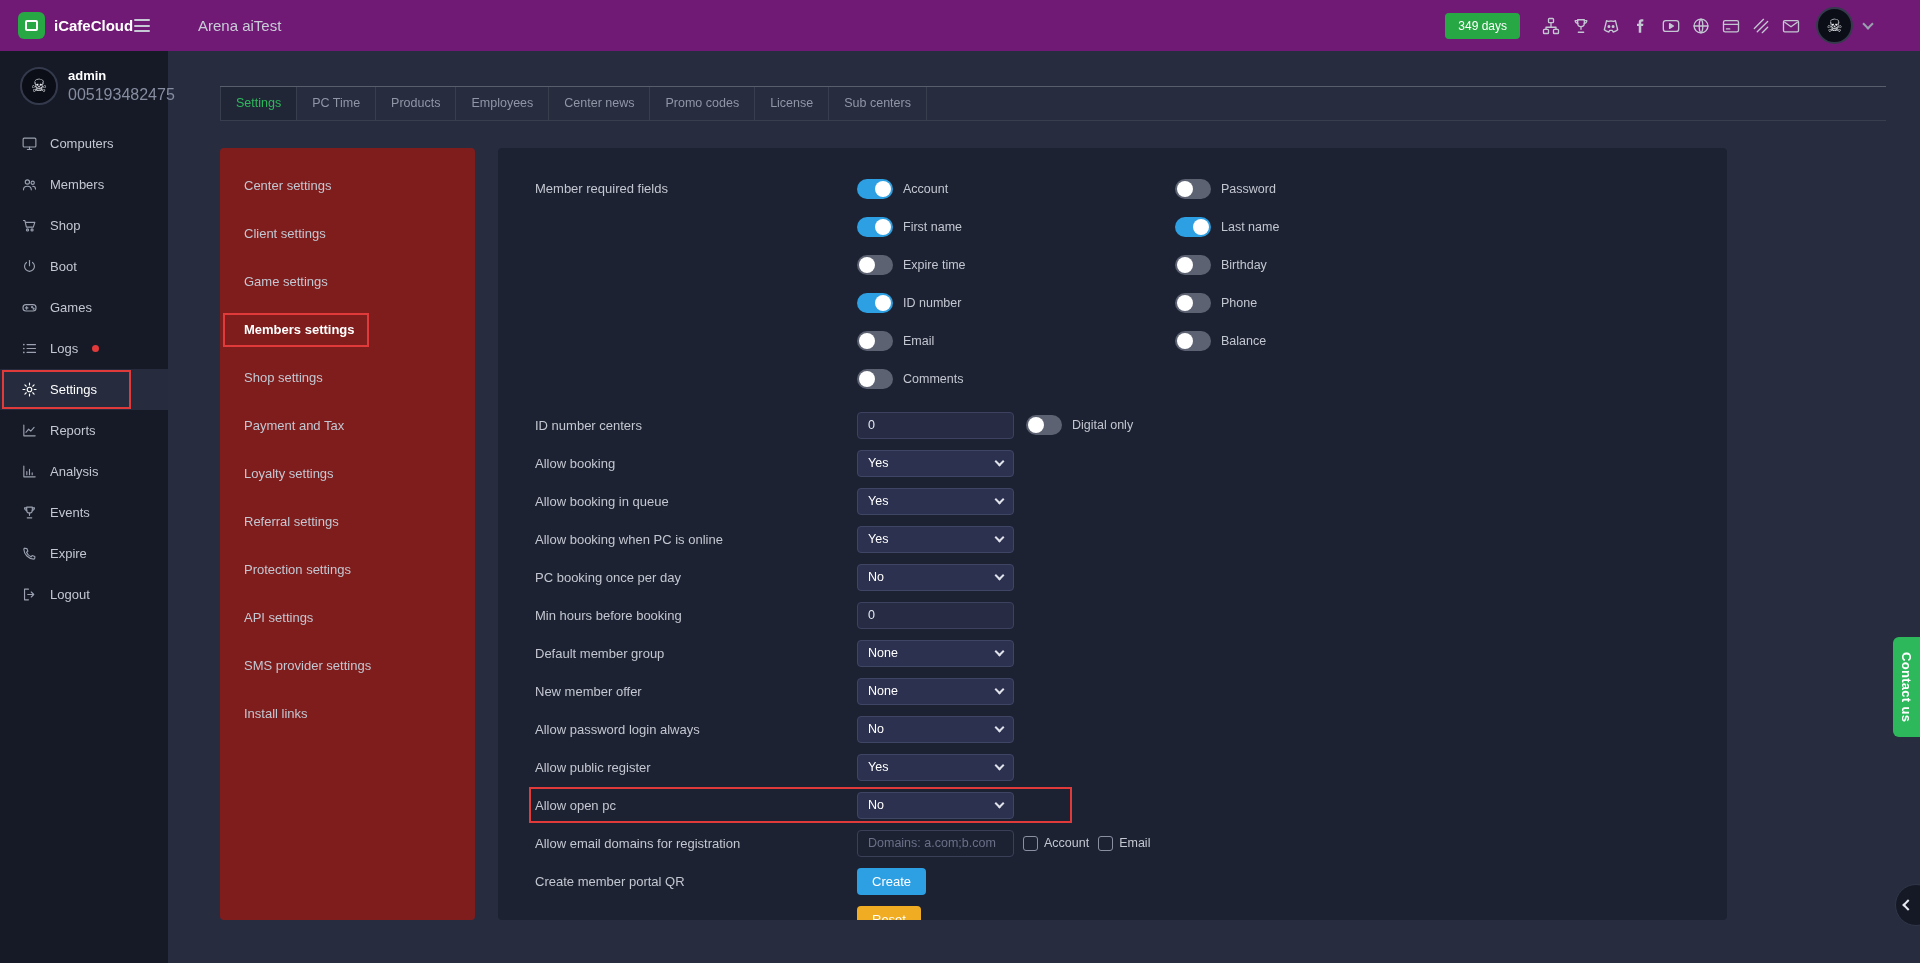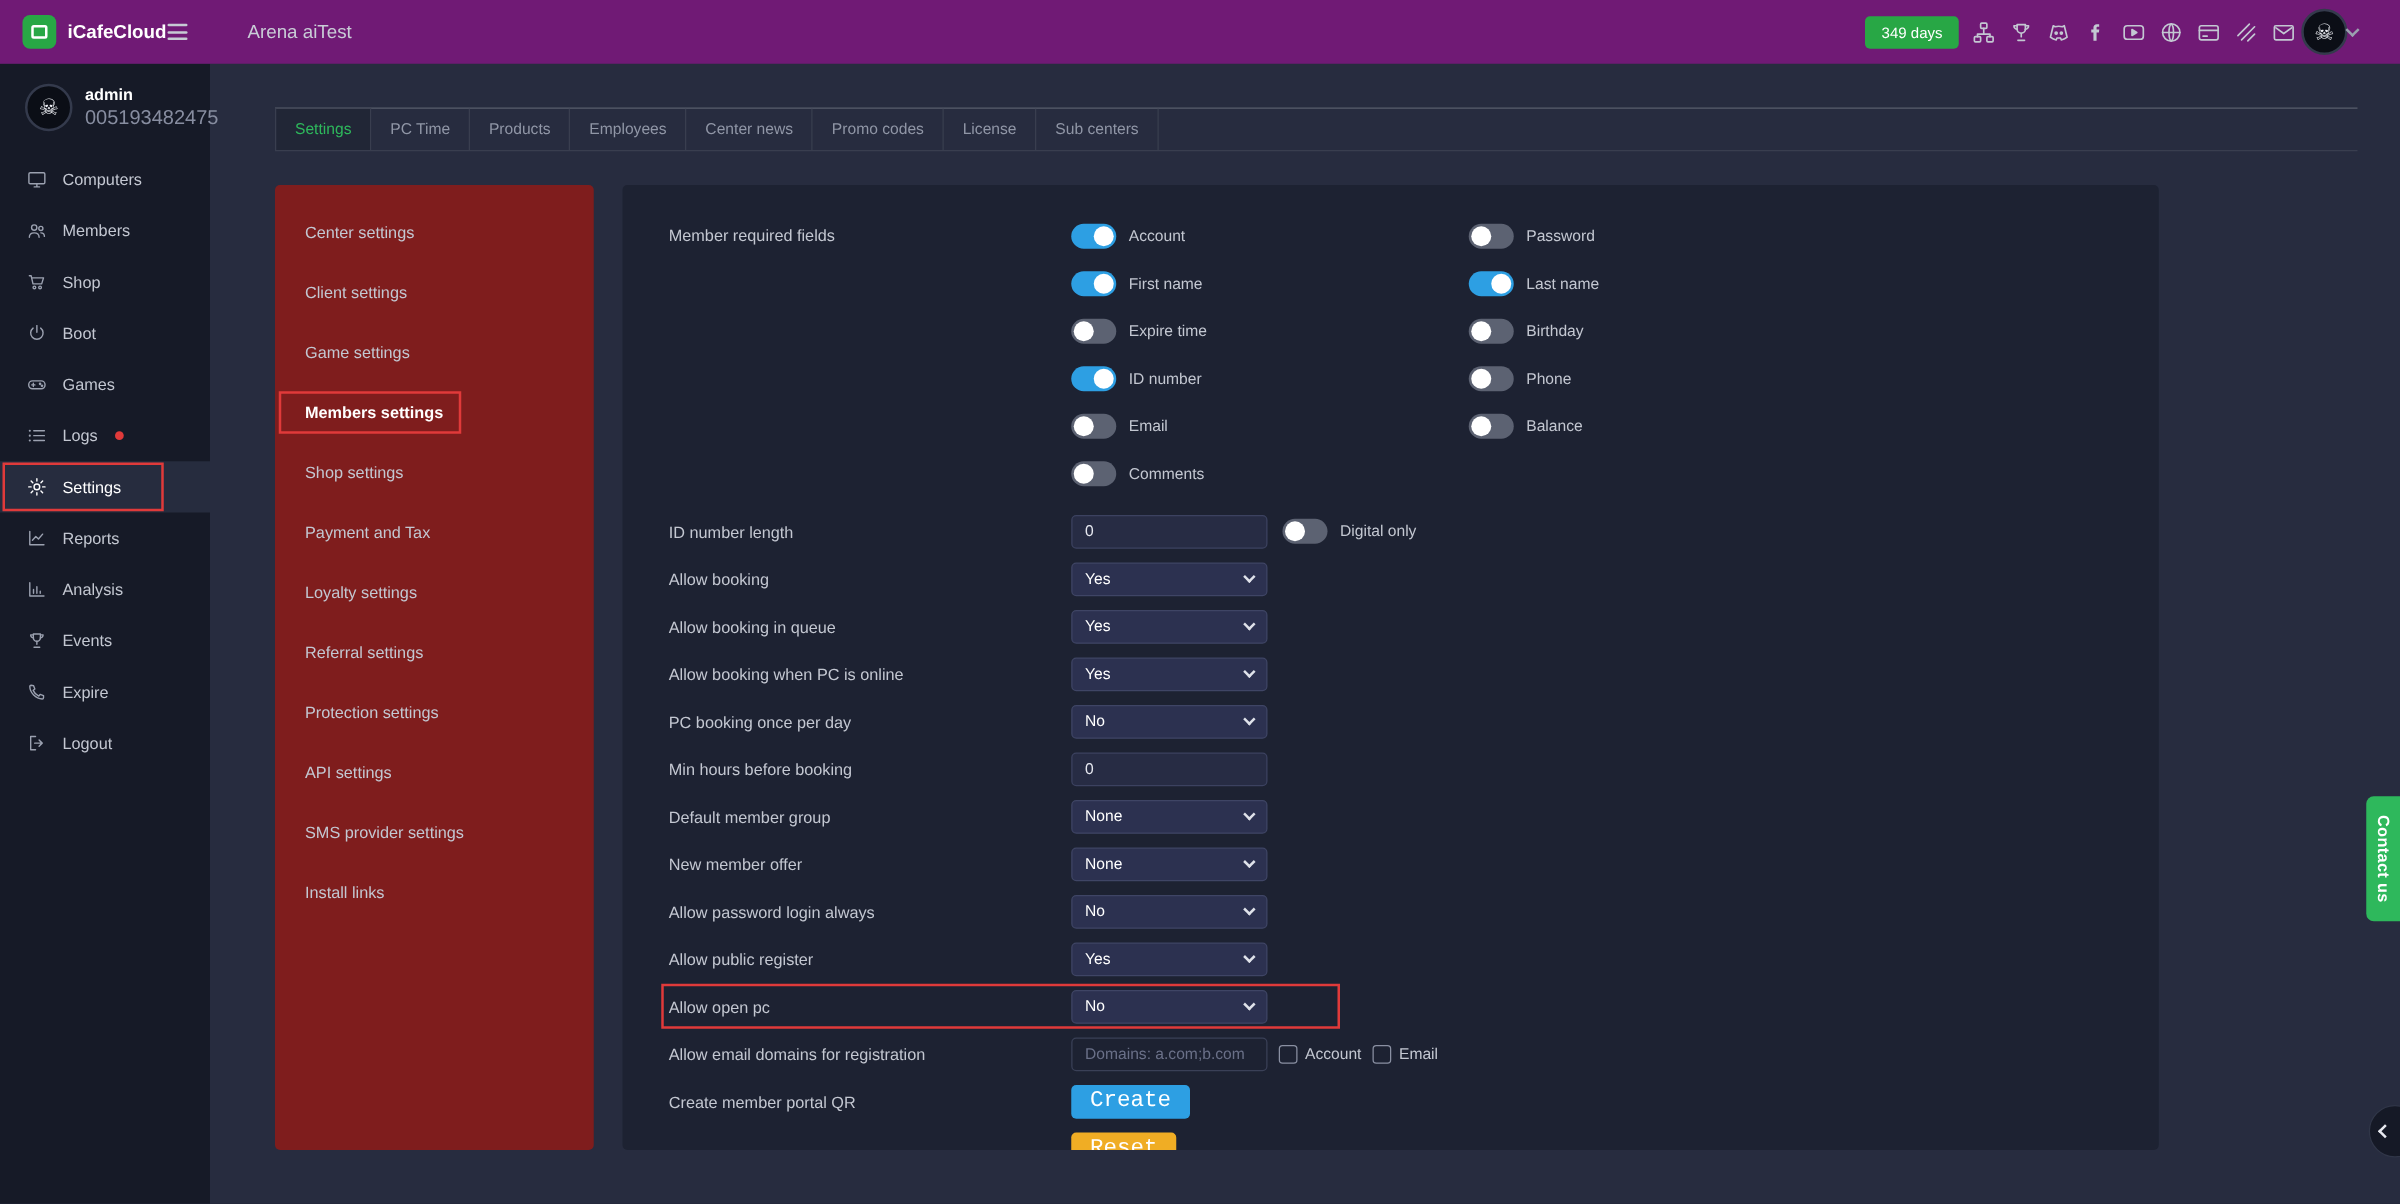--- a/index.html
+++ b/index.html
@@ -11,21 +11,21 @@
 
   
   .topbar { position:absolute; top:0; left:0; right:0; height:51px; background:#701a75; display:flex; align-items:center; z-index:10; }
   .brand { display:flex; align-items:center; gap:9px; padding-left:18px; width:118px; flex:none; cursor:pointer; }
   .logo-mark { width:27px; height:27px; background:#28a745; border-radius:6px; display:flex; align-items:center; justify-content:center; flex:none; }
   .logo-inner { width:13px; height:11px; border:2px solid #fff; border-radius:2px; }
   .brand-text { color:#fff; font-weight:bold; font-size:15px; white-space:nowrap; }
   .hamburger { margin-left:10px; display:flex; flex-direction:column; gap:3.5px; cursor:pointer; padding:6px; }
   .hamburger span { width:16px; height:2px; background:#c6cad4; border-radius:1px; }
   .page-title { margin-left:42px; color:#c9cdd7; font-size:15px; }
-  .topbar-right { margin-left:auto; display:flex; align-items:center; padding-right:34px; }
+  .topbar-right { margin-left:auto; display:flex; align-items:center; gap:11px; padding-right:48px; }
   .days-badge { background:#28a745; color:#fff; font-size:12px; padding:6px 13px; border-radius:4px; cursor:pointer; white-space:nowrap; }
   .tb-icons { display:flex; align-items:center; gap:10px; margin-left:10px; color:#c3c7d2; }
   .tb-icon { width:20px; height:20px; cursor:pointer; }
   .tb-icon svg { width:20px; height:20px; display:block; }
   .avatar { width:37px; height:37px; border-radius:50%; background:#0b0e16; border:2px solid #343a4c; color:#eef0f5; display:flex; align-items:center; justify-content:center; font-size:18px; cursor:pointer; margin-left:4px; flex:none; }
   .chev-down { width:8px; height:8px; border-right:2px solid #9aa0af; border-bottom:2px solid #9aa0af; transform:rotate(45deg); margin-top:-4px; cursor:pointer; }
 
   
   .sidebar { position:absolute; top:51px; left:0; bottom:0; width:168px; background:#161a27; z-index:9; }
   .user-block { display:flex; align-items:center; gap:10px; padding:16px 0 10px 20px; }
@@ -73,21 +73,21 @@
   .frow-ctrl { display:flex; align-items:center; }
   .sel { width:157px; height:27px; background:#2c3150; border:1px solid #3f4565; border-radius:4px; display:flex; align-items:center; justify-content:space-between; padding:0 10px; color:#fff; font-size:12.5px; cursor:pointer; flex:none; }
   .sel .chev { width:7px; height:7px; border-right:2px solid #dfe2ea; border-bottom:2px solid #dfe2ea; transform:rotate(45deg); margin-top:-3px; margin-left:8px; flex:none; }
   .inp { width:157px; height:27px; background:#272c44; border:1px solid #3c4260; border-radius:4px; color:#e6e8f0; font-size:12.5px; padding:0 10px; font-family:inherit; outline:none; flex:none; }
   .inp::placeholder { color:#6a7088; }
   .inp.ghost { background:transparent; border-color:#3a4057; }
   .tg-offset { margin-left:12px; display:flex; align-items:center; }
   .cbwrap { display:flex; align-items:center; gap:6px; margin-left:9px; }
   .cb { width:15px; height:15px; border:1.5px solid #8a90a2; border-radius:3px; background:transparent; cursor:pointer; flex:none; }
   .cblab { font-size:12.5px; color:#c3c7d1; white-space:nowrap; }
-  .btn { height:27px; padding:0 15px; border:none; border-radius:4px; font-size:18px; color:#fff; cursor:pointer; font-family:Liberation Mono, monospace; }
+  .btn { height:27px; padding:0 15px; border:none; border-radius:4px; font-size:13px; color:#fff; cursor:pointer; font-family:Liberation Sans, sans-serif; }
   .btn.blue { background:#2d9fe3; }
   .btn.yellow { background:#f0ad24; }
   .red-frame-row { position:absolute; left:-6px; top:1px; width:543px; height:36px; border:2px solid #e03a3a; pointer-events:none; }
 
   
   .contact { position:absolute; right:0; top:637px; background:#2eb85c; color:#fff; writing-mode:vertical-rl; font-size:13px; font-weight:bold; padding:15px 6px; border-radius:6px 0 0 6px; cursor:pointer; letter-spacing:.3px; z-index:20; }
   .float-btn { position:absolute; right:-17px; top:884px; width:42px; height:42px; border-radius:50%; background:#151926; border:1px solid #303648; display:flex; align-items:center; padding-left:8px; cursor:pointer; z-index:20; }
   .chev-left { width:8px; height:8px; border-left:2px solid #e8eaf0; border-bottom:2px solid #e8eaf0; transform:rotate(45deg); }
 </style>
 </head>
@@ -396,21 +396,21 @@
                   <span class="tg">
                     <span class="knob"></span>
                   </span>
                   <span class="tlab">Balance</span>
                 </div>
               </div>
             </div>
           </div>
         <div class="rows">
             <div class="frow">
-              <div class="flabel">ID number length</div>
+              <div class="flabel">ID number centers</div>
               <div class="frow-ctrl">
                 <input class="inp" value="0" style="">
                 <span class="tg-offset">
                   <div class="toggle-row">
                     <span class="tg">
                       <span class="knob"></span>
                     </span>
                     <span class="tlab">Digital only</span>
                   </div>
                 </span>

